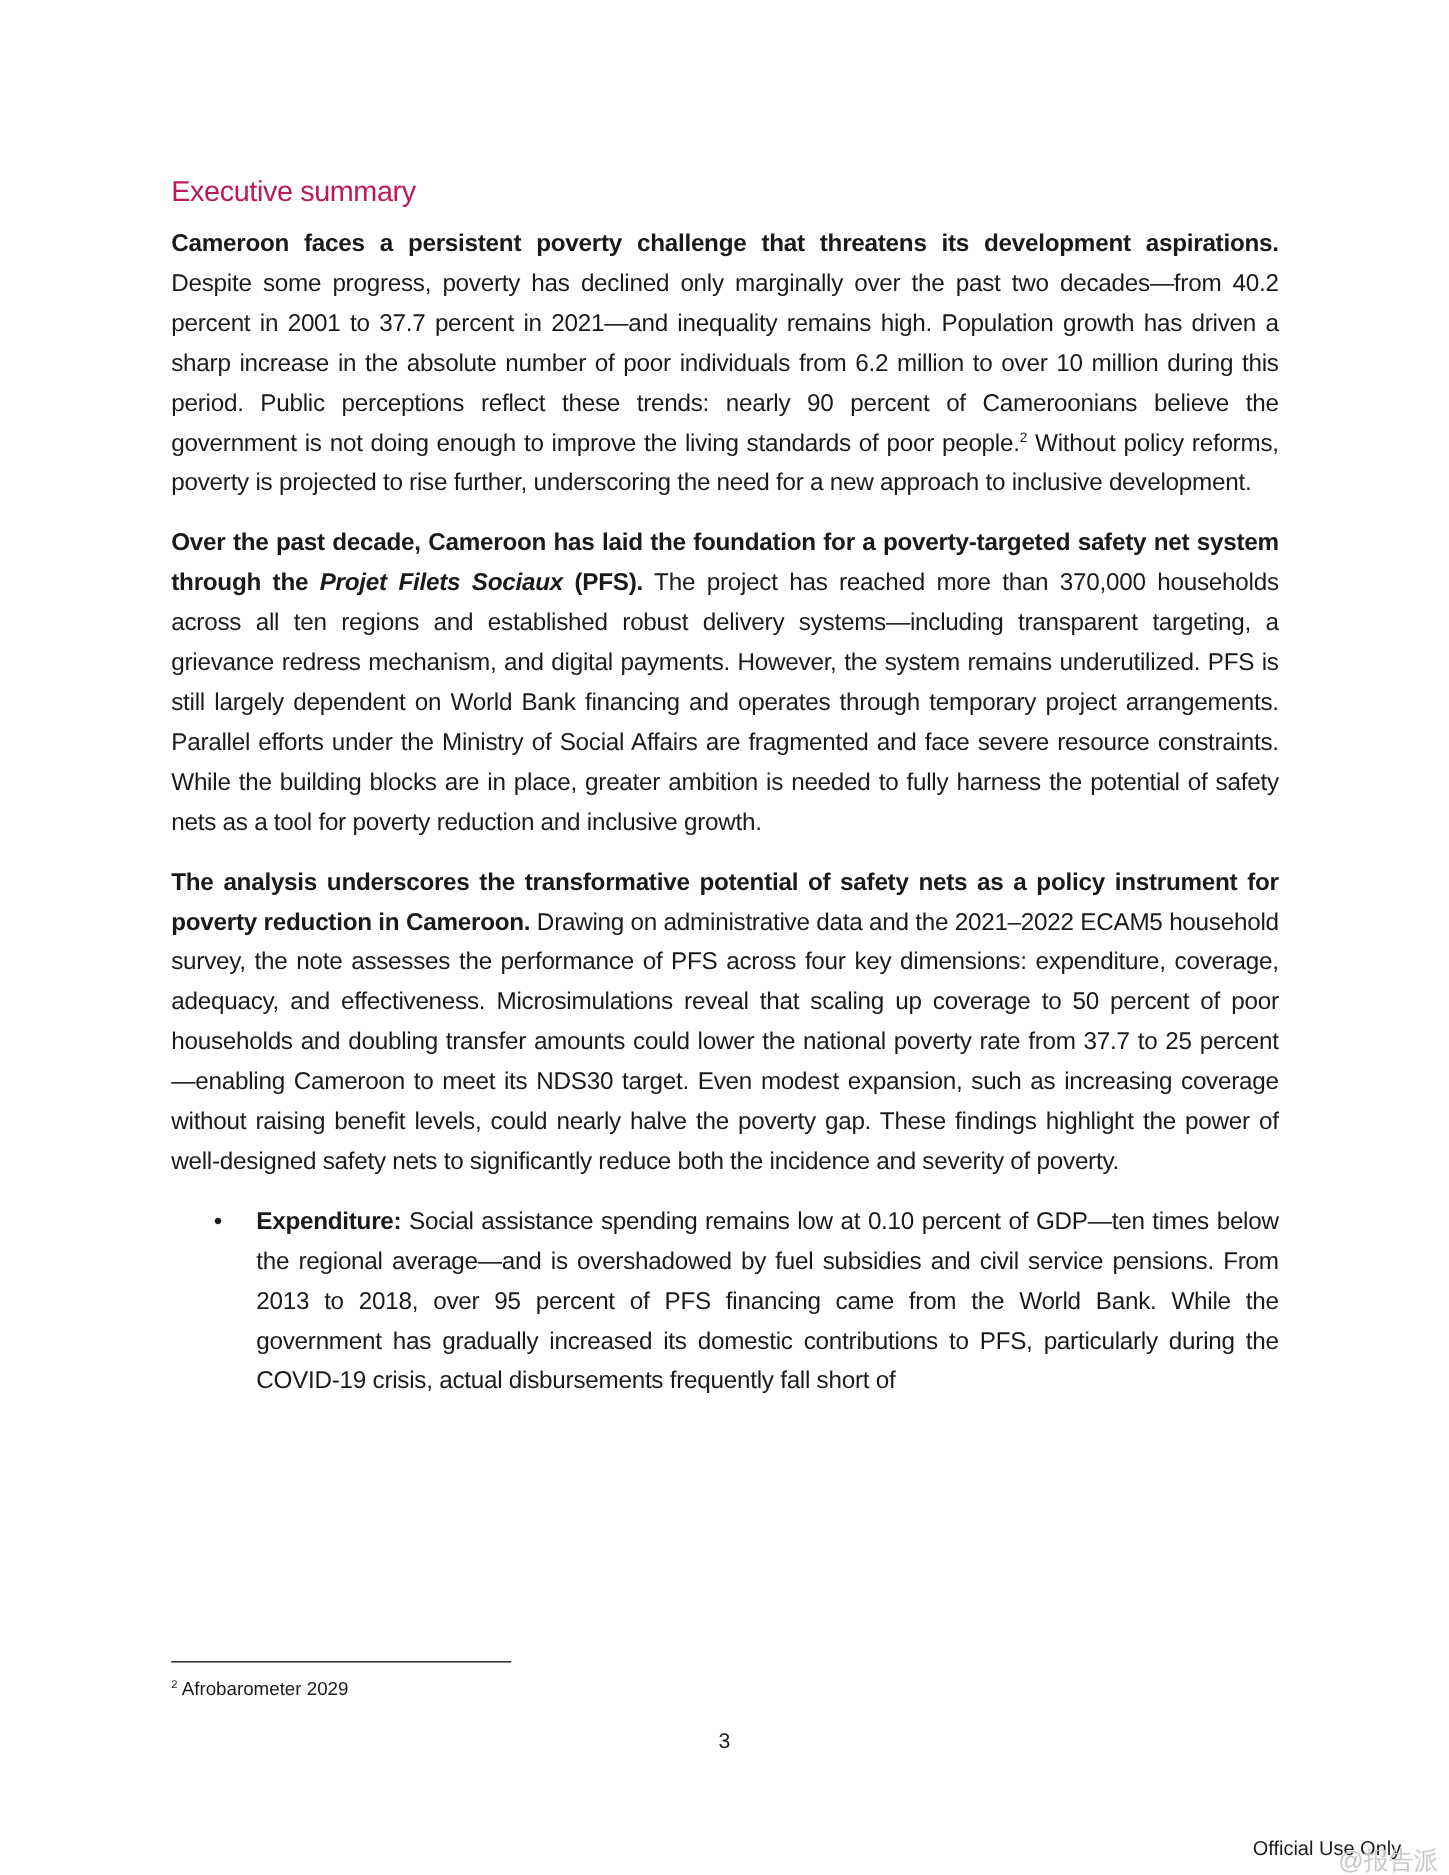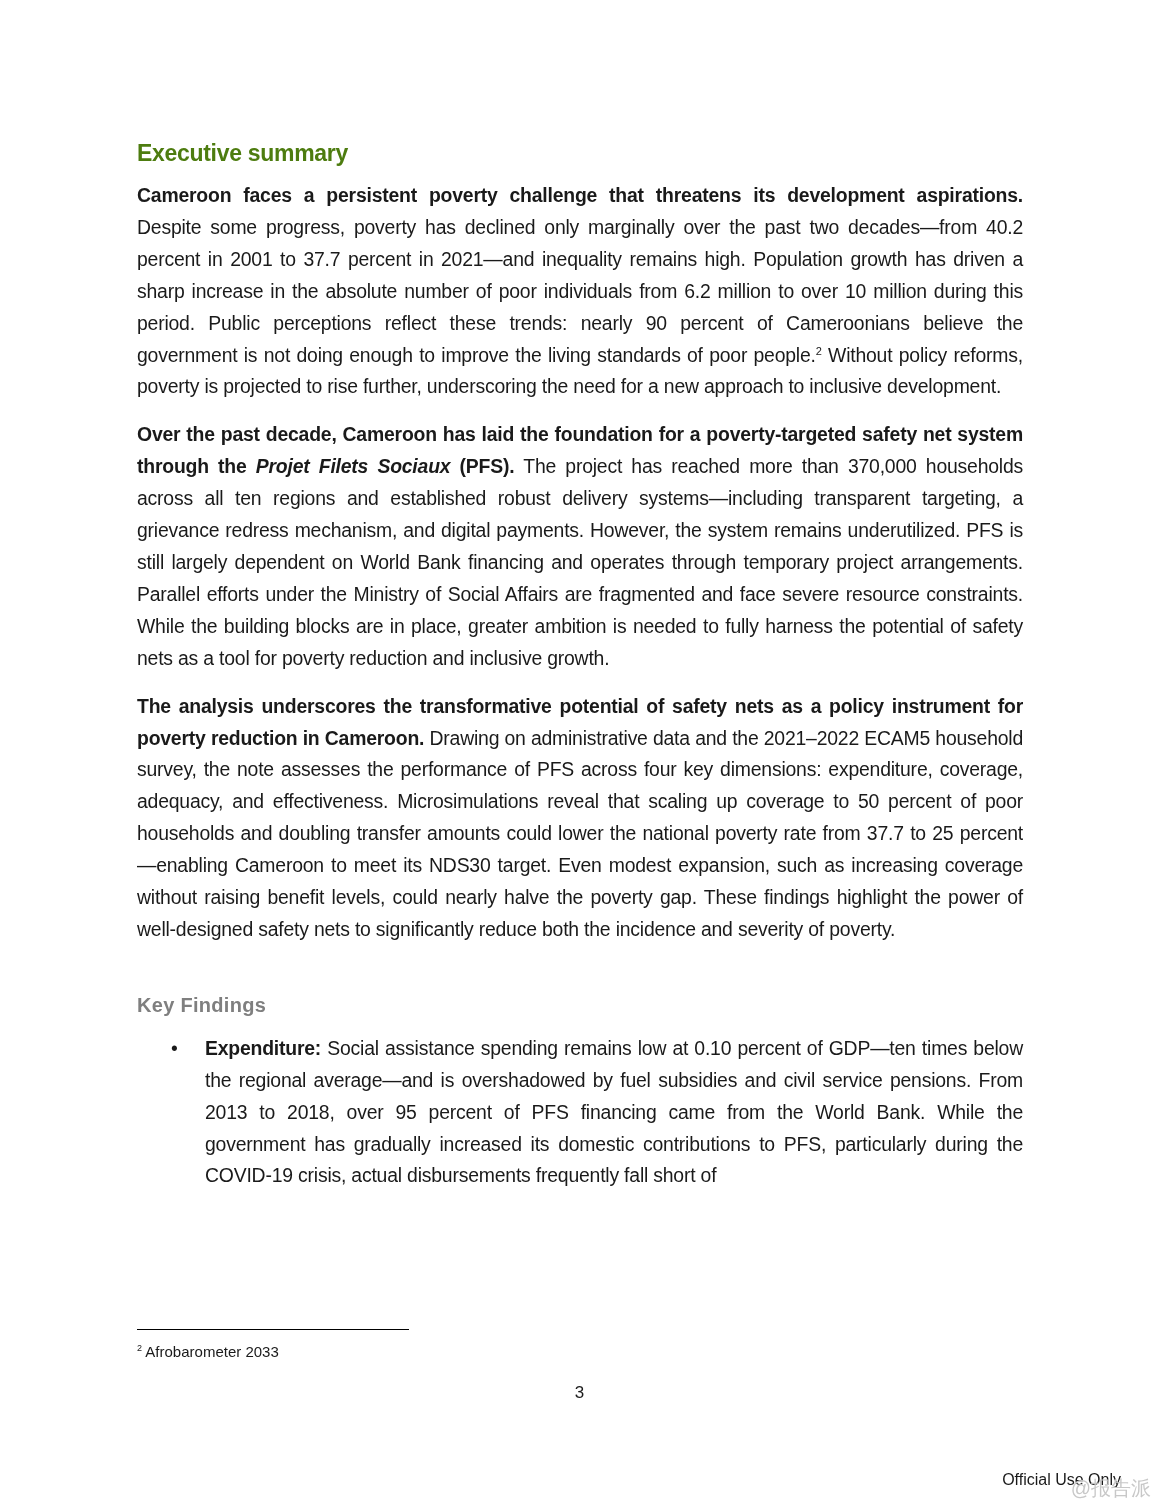--- a/index.html
+++ b/index.html
@@ -1,19 +1,19 @@
 <!DOCTYPE html>
 <html><head>
 <meta charset="utf-8">
 <style>
   html, body { margin: 0; padding: 0; background: #ffffff; }
   body { width: 1159px; height: 1500px; position: relative; overflow: hidden;
          font-family: "Liberation Sans", sans-serif; color: #1a1a1a; }
   .page { position: absolute; left: 137px; top: 138px; width: 886px; }
-  .heading { color: #4d7c0f; font-size: 23px; font-weight: bold; margin: 0 0 4px 0; line-height: 30px; letter-spacing: -0.3px; }
+  .heading { color: #be185d; font-size: 23px; font-weight: normal; margin: 0 0 4px 0; line-height: 30px; letter-spacing: -0.3px; }
   p.para { margin: 12px 0 16px 0; font-size: 19.4px; line-height: 31.9px; text-align: justify; letter-spacing: -0.2px; }
   p.para b, li b { font-weight: bold; }
   sup { font-size: 11px; line-height: 0; vertical-align: super; }
   .subheading { color: #7f7f7f; font-weight: bold; font-size: 20px; margin: 48px 0 16px 0; letter-spacing: 0.3px; }
   ul.findings { margin: 0; padding: 0 0 0 68px; list-style: none; }
   ul.findings li { position: relative; font-size: 19.4px; line-height: 31.9px; text-align: justify; letter-spacing: -0.2px; }
   ul.findings li .bullet { position: absolute; left: -34px; top: 0; }
   .fn-rule { position: absolute; left: 137px; top: 1329px; width: 272px; height: 0; border-top: 1.5px solid #000; }
   .footnote { position: absolute; left: 137px; top: 1343px; font-size: 15px; }
   .footnote sup { font-size: 9px; }
@@ -26,25 +26,24 @@
 
 <div class="page">
   <h2 class="heading">Executive summary</h2>
 
   <p class="para"><b>Cameroon faces a persistent poverty challenge that threatens its development aspirations.</b><span> Despite some progress, poverty has declined only marginally over the past two decades—from 40.2 percent in 2001 to 37.7 percent in 2021—and inequality remains high. Population growth has driven a sharp increase in the absolute number of poor individuals from 6.2 million to over 10 million during this period. Public perceptions reflect these trends: nearly 90 percent of Cameroonians believe the government is not doing enough to improve the living standards of poor people.</span><sup>2</sup><span> Without policy reforms, poverty is projected to rise further, underscoring the need for a new approach to inclusive development.</span></p>
 
   <p class="para"><b><span>Over the past decade, Cameroon has laid the foundation for a poverty-targeted safety net system through the </span><i>Projet Filets Sociaux</i><span> (PFS).</span></b><span> The project has reached more than 370,000 households across all ten regions and established robust delivery systems—including transparent targeting, a grievance redress mechanism, and digital payments. However, the system remains underutilized. PFS is still largely dependent on World Bank financing and operates through temporary project arrangements. Parallel efforts under the Ministry of Social Affairs are fragmented and face severe resource constraints. While the building blocks are in place, greater ambition is needed to fully harness the potential of safety nets as a tool for poverty reduction and inclusive growth.</span></p>
 
   <p class="para"><b>The analysis underscores the transformative potential of safety nets as a policy instrument for poverty reduction in Cameroon.</b><span> Drawing on administrative data and the 2021–2022 ECAM5 household survey, the note assesses the performance of PFS across four key dimensions: expenditure, coverage, adequacy, and effectiveness. Microsimulations reveal that scaling up coverage to 50 percent of poor households and doubling transfer amounts could lower the national poverty rate from 37.7 to 25 percent—enabling Cameroon to meet its NDS30 target. Even modest expansion, such as increasing coverage without raising benefit levels, could nearly halve the poverty gap. These findings highlight the power of well-designed safety nets to significantly reduce both the incidence and severity of poverty.</span></p>
 
-  <div class="subheading">Key Findings</div>
 
   <ul class="findings">
     <li><span class="bullet">•</span><b>Expenditure:</b><span> Social assistance spending remains low at 0.10 percent of GDP—ten times below the regional average—and is overshadowed by fuel subsidies and civil service pensions. From 2013 to 2018, over 95 percent of PFS financing came from the World Bank. While the government has gradually increased its domestic contributions to PFS, particularly during the COVID-19 crisis, actual disbursements frequently fall short of</span></li>
   </ul>
 </div>
 
 <div class="fn-rule"></div>
-<div class="footnote"><sup>2</sup><span> Afrobarometer 2033</span></div>
+<div class="footnote"><sup>2</sup><span> Afrobarometer 2029</span></div>
 
 <div class="page-num">3</div>
 <div class="classification">Official Use Only</div>
 <div class="watermark">@报告派</div>
 
 </body></html>

